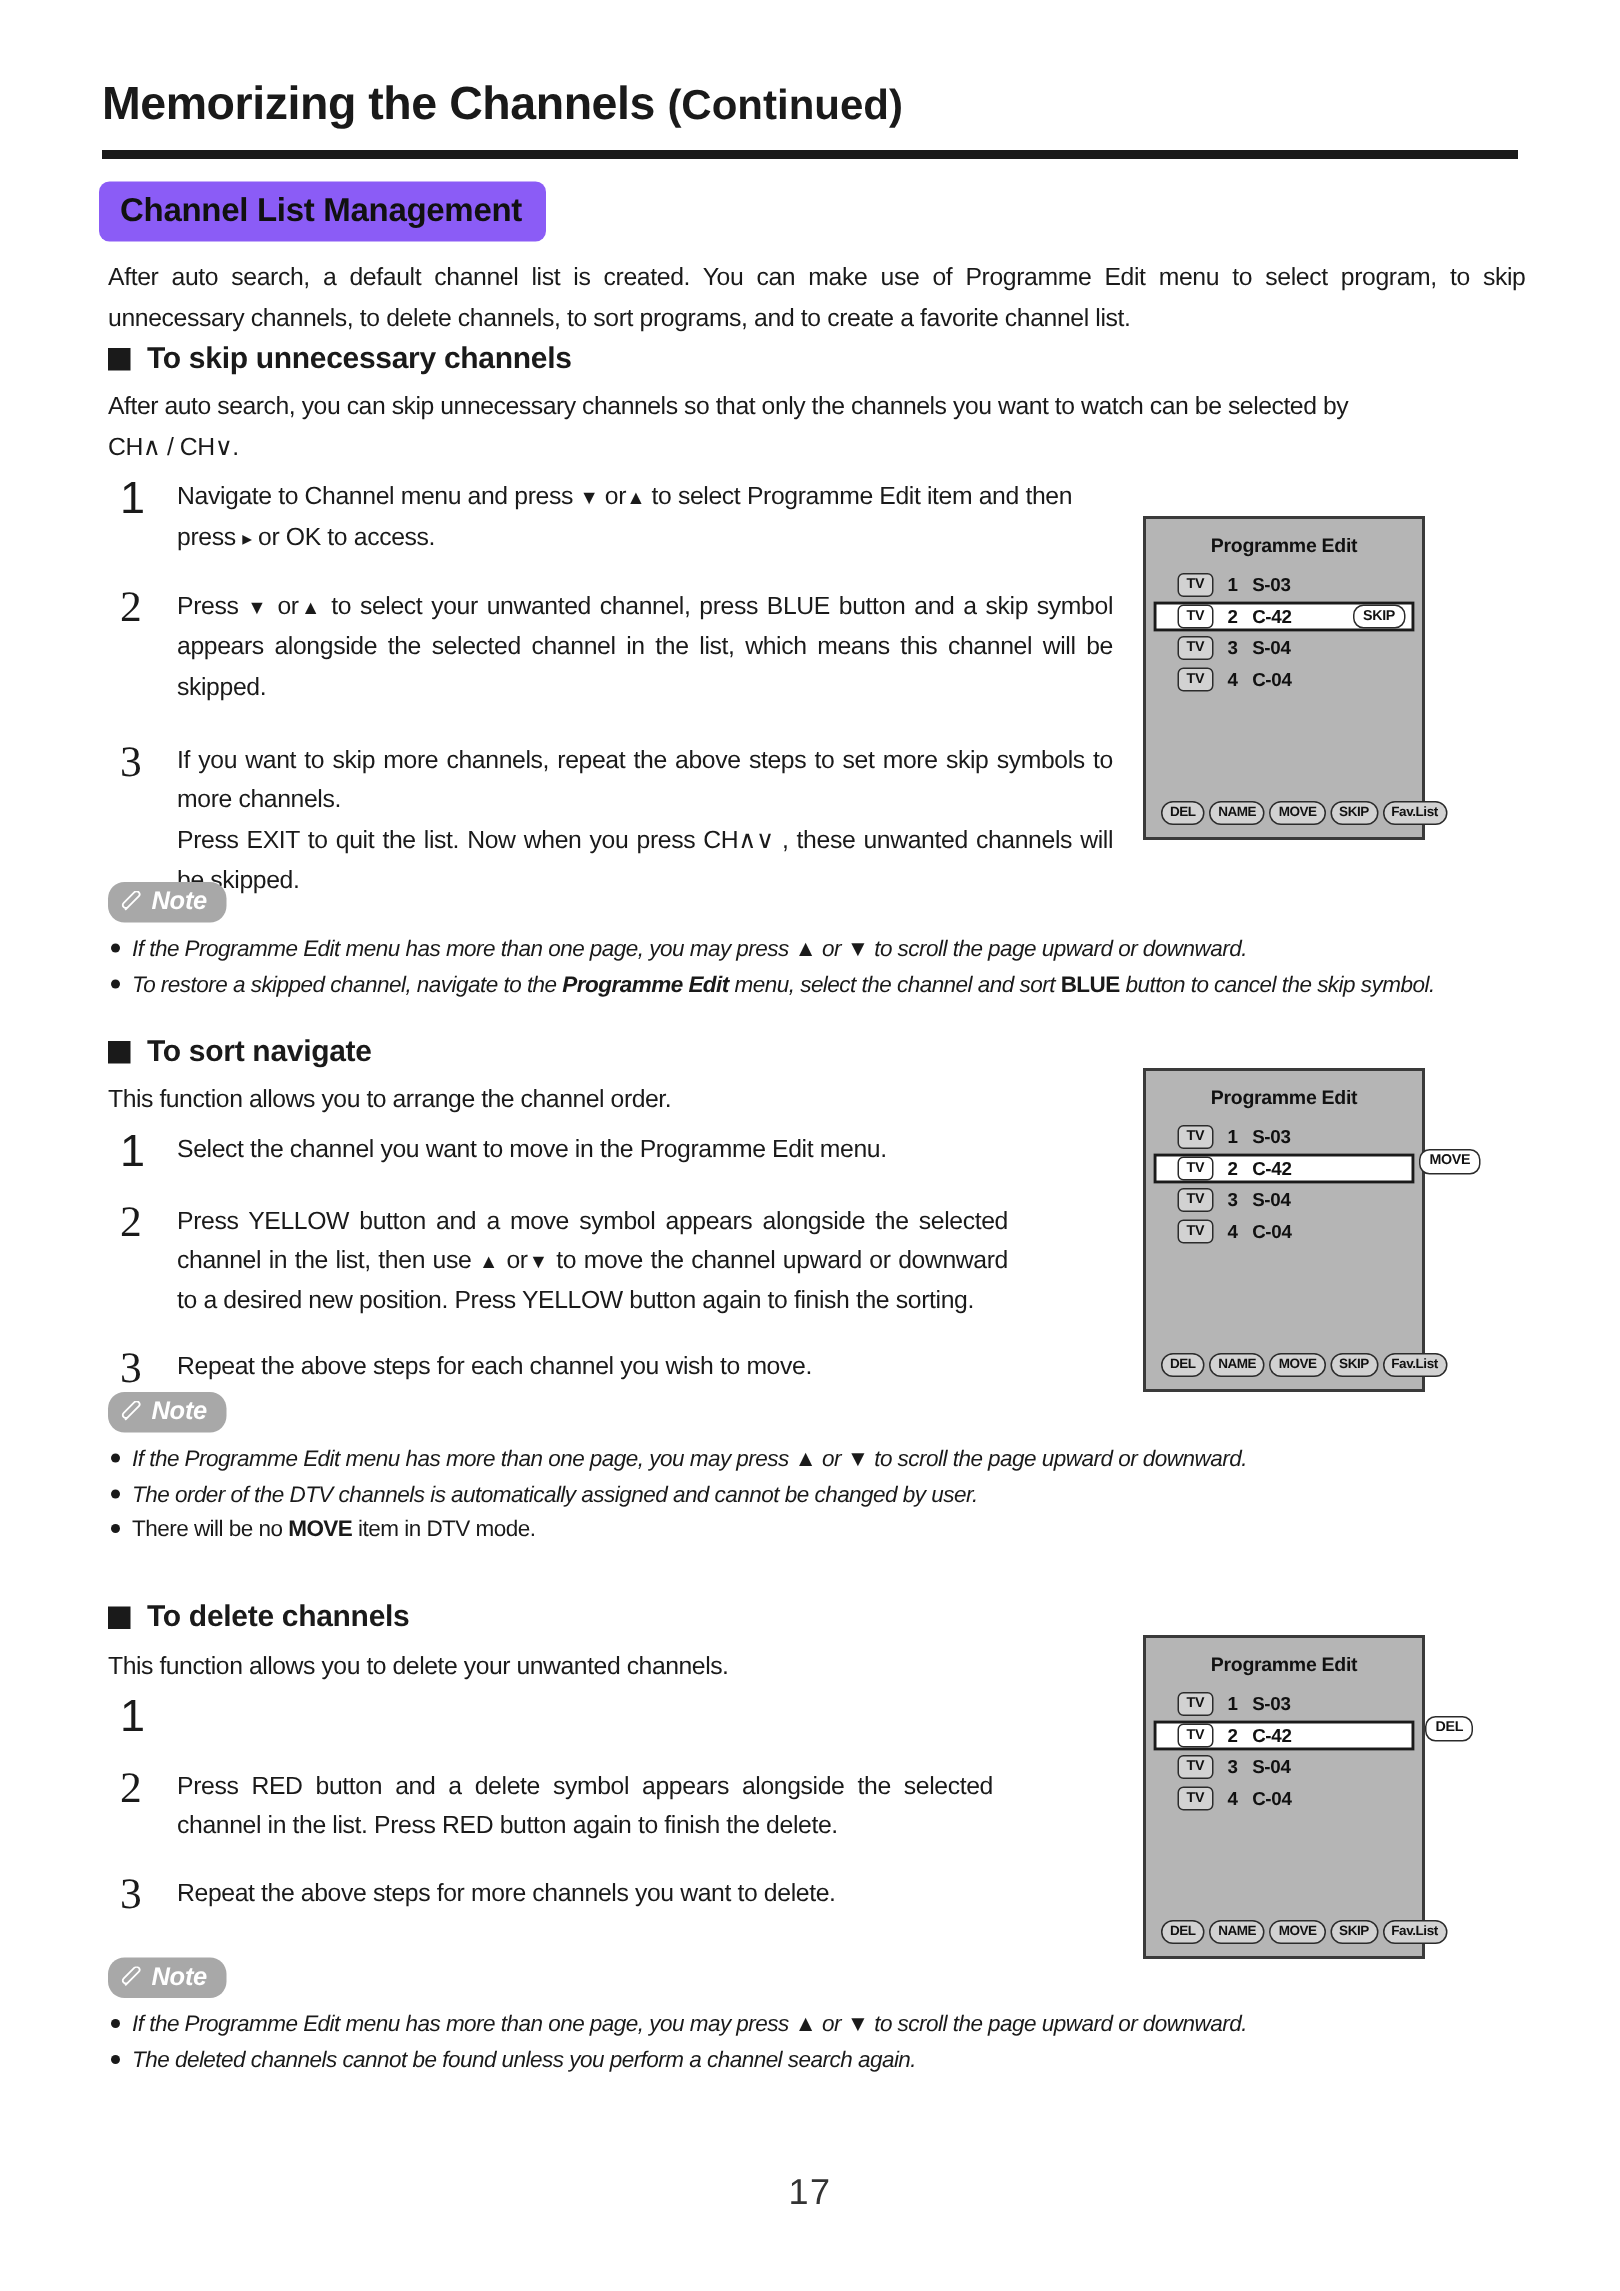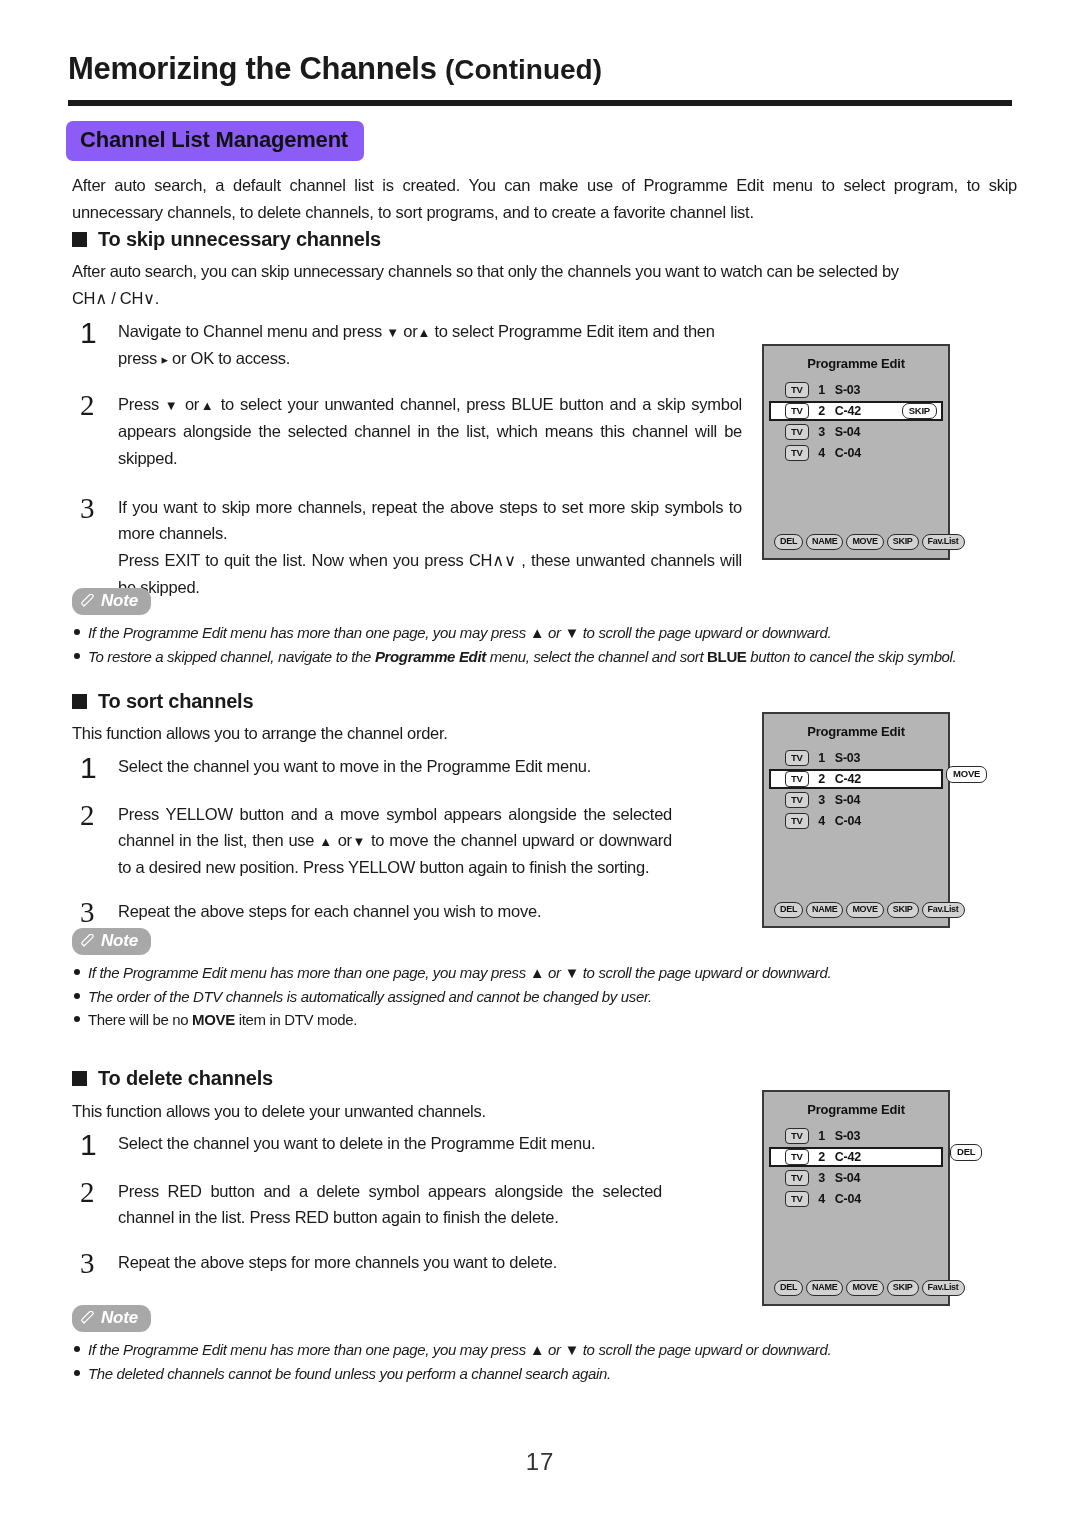--- a/index.html
+++ b/index.html
@@ -381,21 +381,21 @@
       <span>Note</span>
     </div>
     <ul class="note-list">
       <li><span>If the Programme Edit menu has more than one page, you may press </span><span class="up">▲</span><span> or </span><span class="up">▼</span><span>  to scroll the page upward or downward.</span></li>
       <li><span>To restore a skipped channel, navigate to the </span><b>Programme Edit</b><span> menu, select the channel and sort </span><b class="up">BLUE</b><span> button to cancel the skip symbol.</span></li>
     </ul>
   </div>
 
   <div class="subhead" style="left:72px; top:690px;">
     <span class="sq"></span>
-    <span>To sort channels</span>
+    <span>To sort navigate</span>
   </div>
 
   <div class="lede" style="left:72px; top:720px; width:660px;">This function allows you to arrange the channel order.</div>
 
   <div class="steps" style="left:72px; top:753px; width:600px;">
     <div class="step">
       <div class="step-num one">1</div>
       <div class="step-body"><span>Select the channel you want to move in the </span><b>Programme Edit</b><span> menu.</span></div>
     </div>
 
@@ -463,21 +463,20 @@
   <div class="subhead" style="left:72px; top:1067px;">
     <span class="sq"></span>
     <span>To delete channels</span>
   </div>
 
   <div class="lede" style="left:72px; top:1098px; width:660px;">This function allows you to delete your unwanted channels.</div>
 
   <div class="steps" style="left:72px; top:1130px; width:590px;">
     <div class="step">
       <div class="step-num one">1</div>
-      <div class="step-body"><span>Select the channel you want to delete in the </span><b>Programme Edit</b><span> menu.</span></div>
     </div>
 
     <div class="step" style="margin-top:18px;">
       <div class="step-num">2</div>
       <div class="step-body just"><span>Press </span><b>RED</b><span> button and a delete symbol appears alongside the selected channel in the list. Press  </span><b>RED</b><span> button again to finish the delete.</span></div>
     </div>
 
     <div class="step" style="margin-top:18px;">
       <div class="step-num">3</div>
       <div class="step-body">Repeat the above steps for more channels you want to delete.</div>

